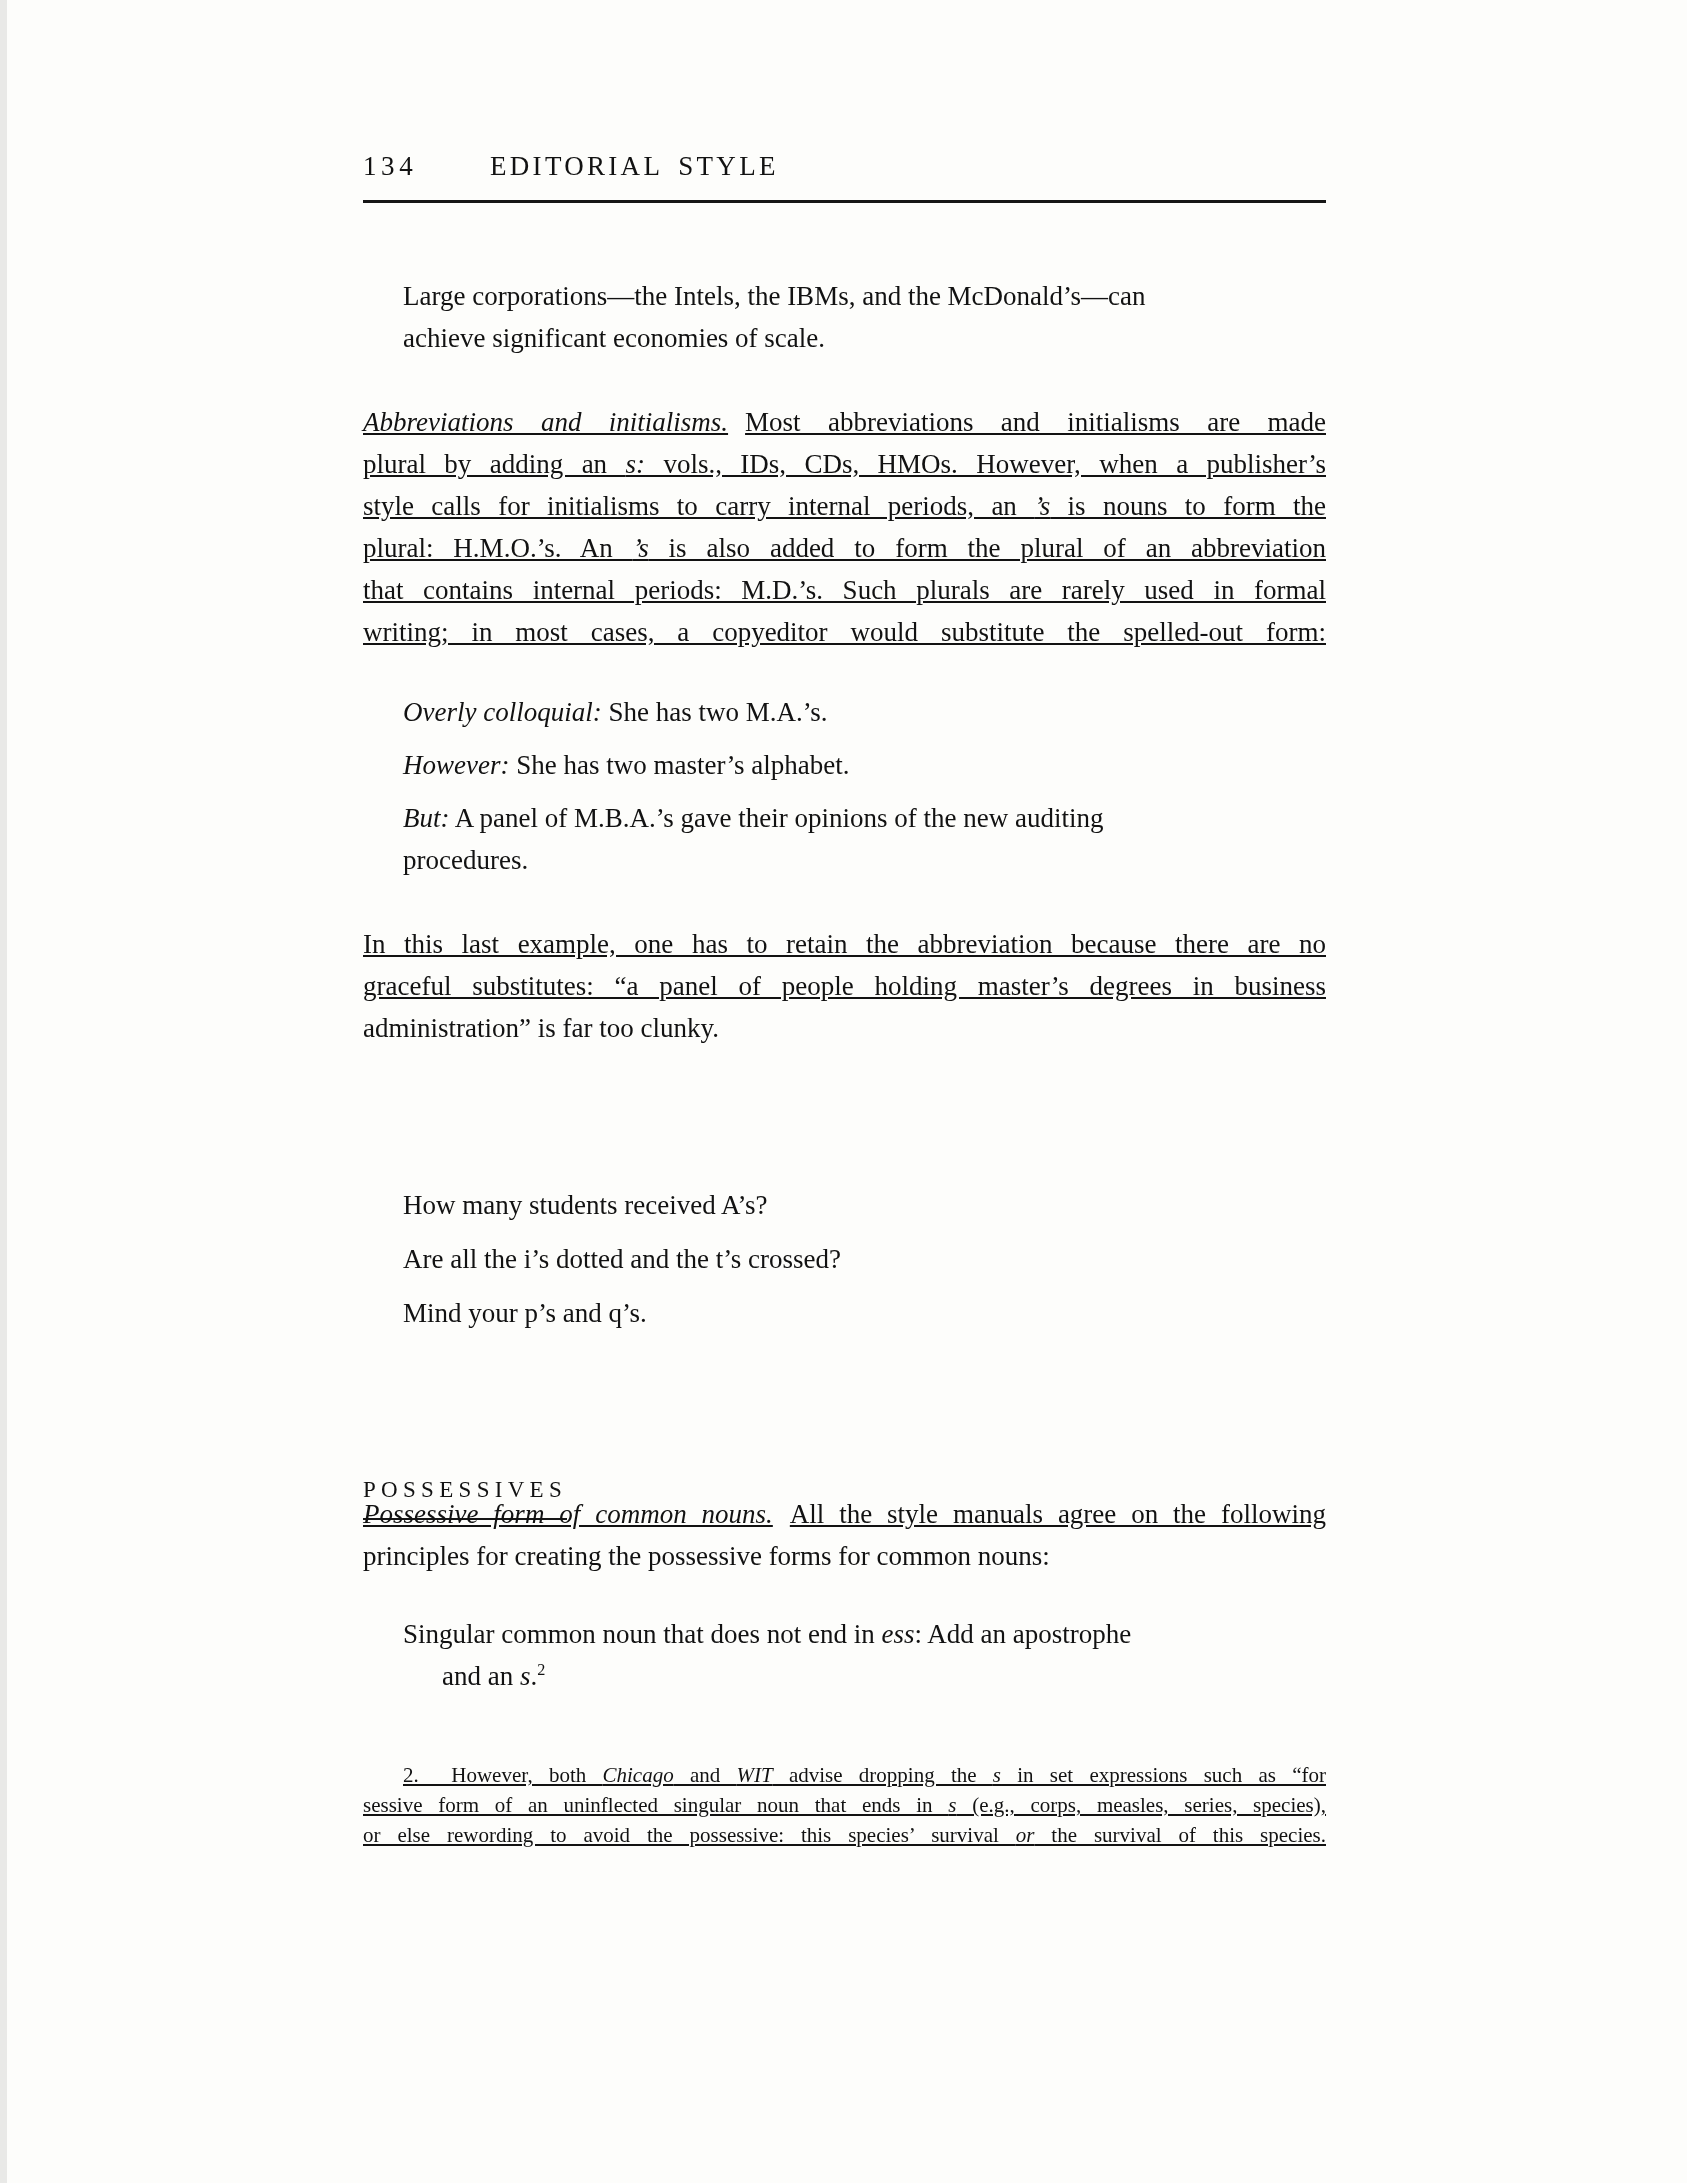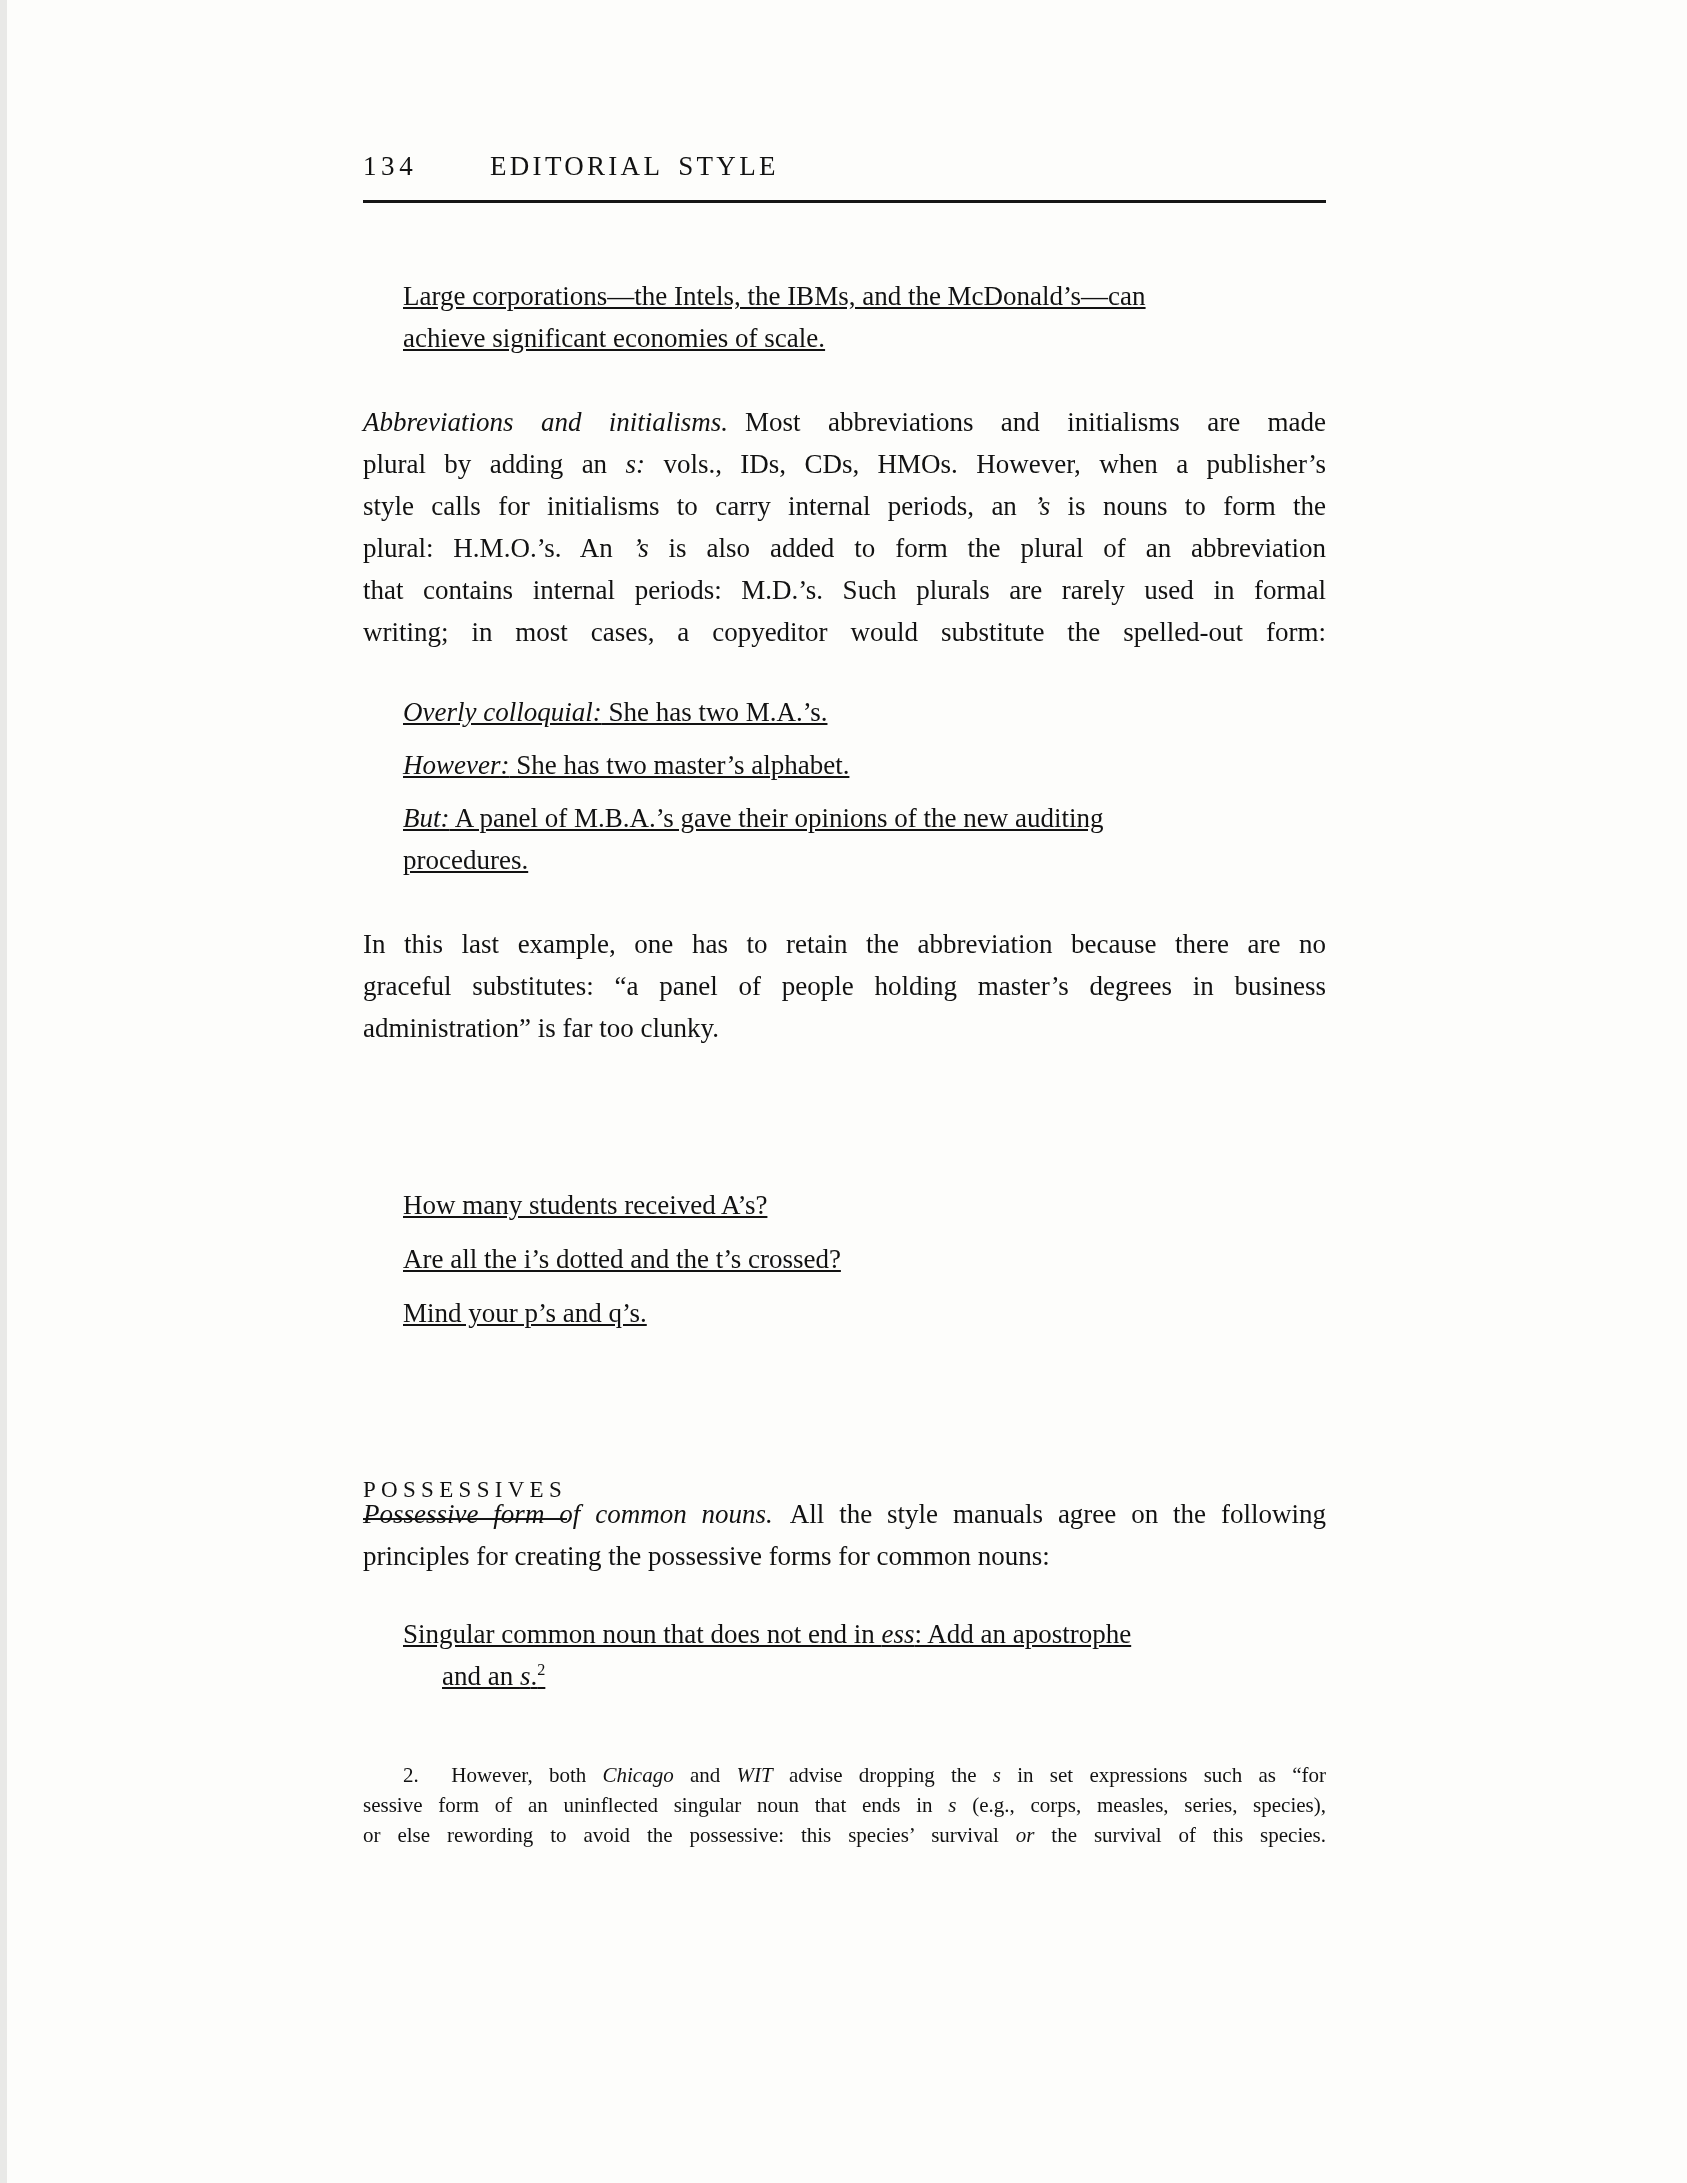--- a/index.html
+++ b/index.html
@@ -10,26 +10,26 @@
     font-family:"Liberation Serif", serif;
     color:#121212;
     overflow:hidden;
     margin-left:7px;
   }
   .abs{position:absolute;}
   .col{position:absolute;left:356px;width:963px;box-sizing:border-box;}
   .body-text{font-size:27px;line-height:42px;}
   .fn-text{font-size:21px;line-height:30px;}
   .tline{white-space:normal;}
-  .just{text-align:justify;text-align-last:justify;-moz-text-align-last:justify;}
+  .just{text-align:justify;text-align-last:justify;text-decoration:underline;-moz-text-align-last:justify;}
   .it{font-style:italic;}
   .gap{margin-right:17px;}
   .sup{font-size:0.6em;vertical-align:super;line-height:0;}
   .ind{text-indent:40px;}
-  .ind-block{padding-left:40px;text-decoration:underline;}
+  .ind-block{padding-left:40px;}
   .hang{padding-left:39px;}
   .ex-item + .ex-item{margin-top:11.2px;}
   .ex-item-wide + .ex-item-wide{margin-top:12px;}
   .pgnum{
     left:356px;top:153px;
     font-size:27px;line-height:27px;letter-spacing:4.6px;
   }
   .runhead{
     left:483px;top:153px;
     font-size:27px;line-height:27px;letter-spacing:3.3px;word-spacing:6px;

